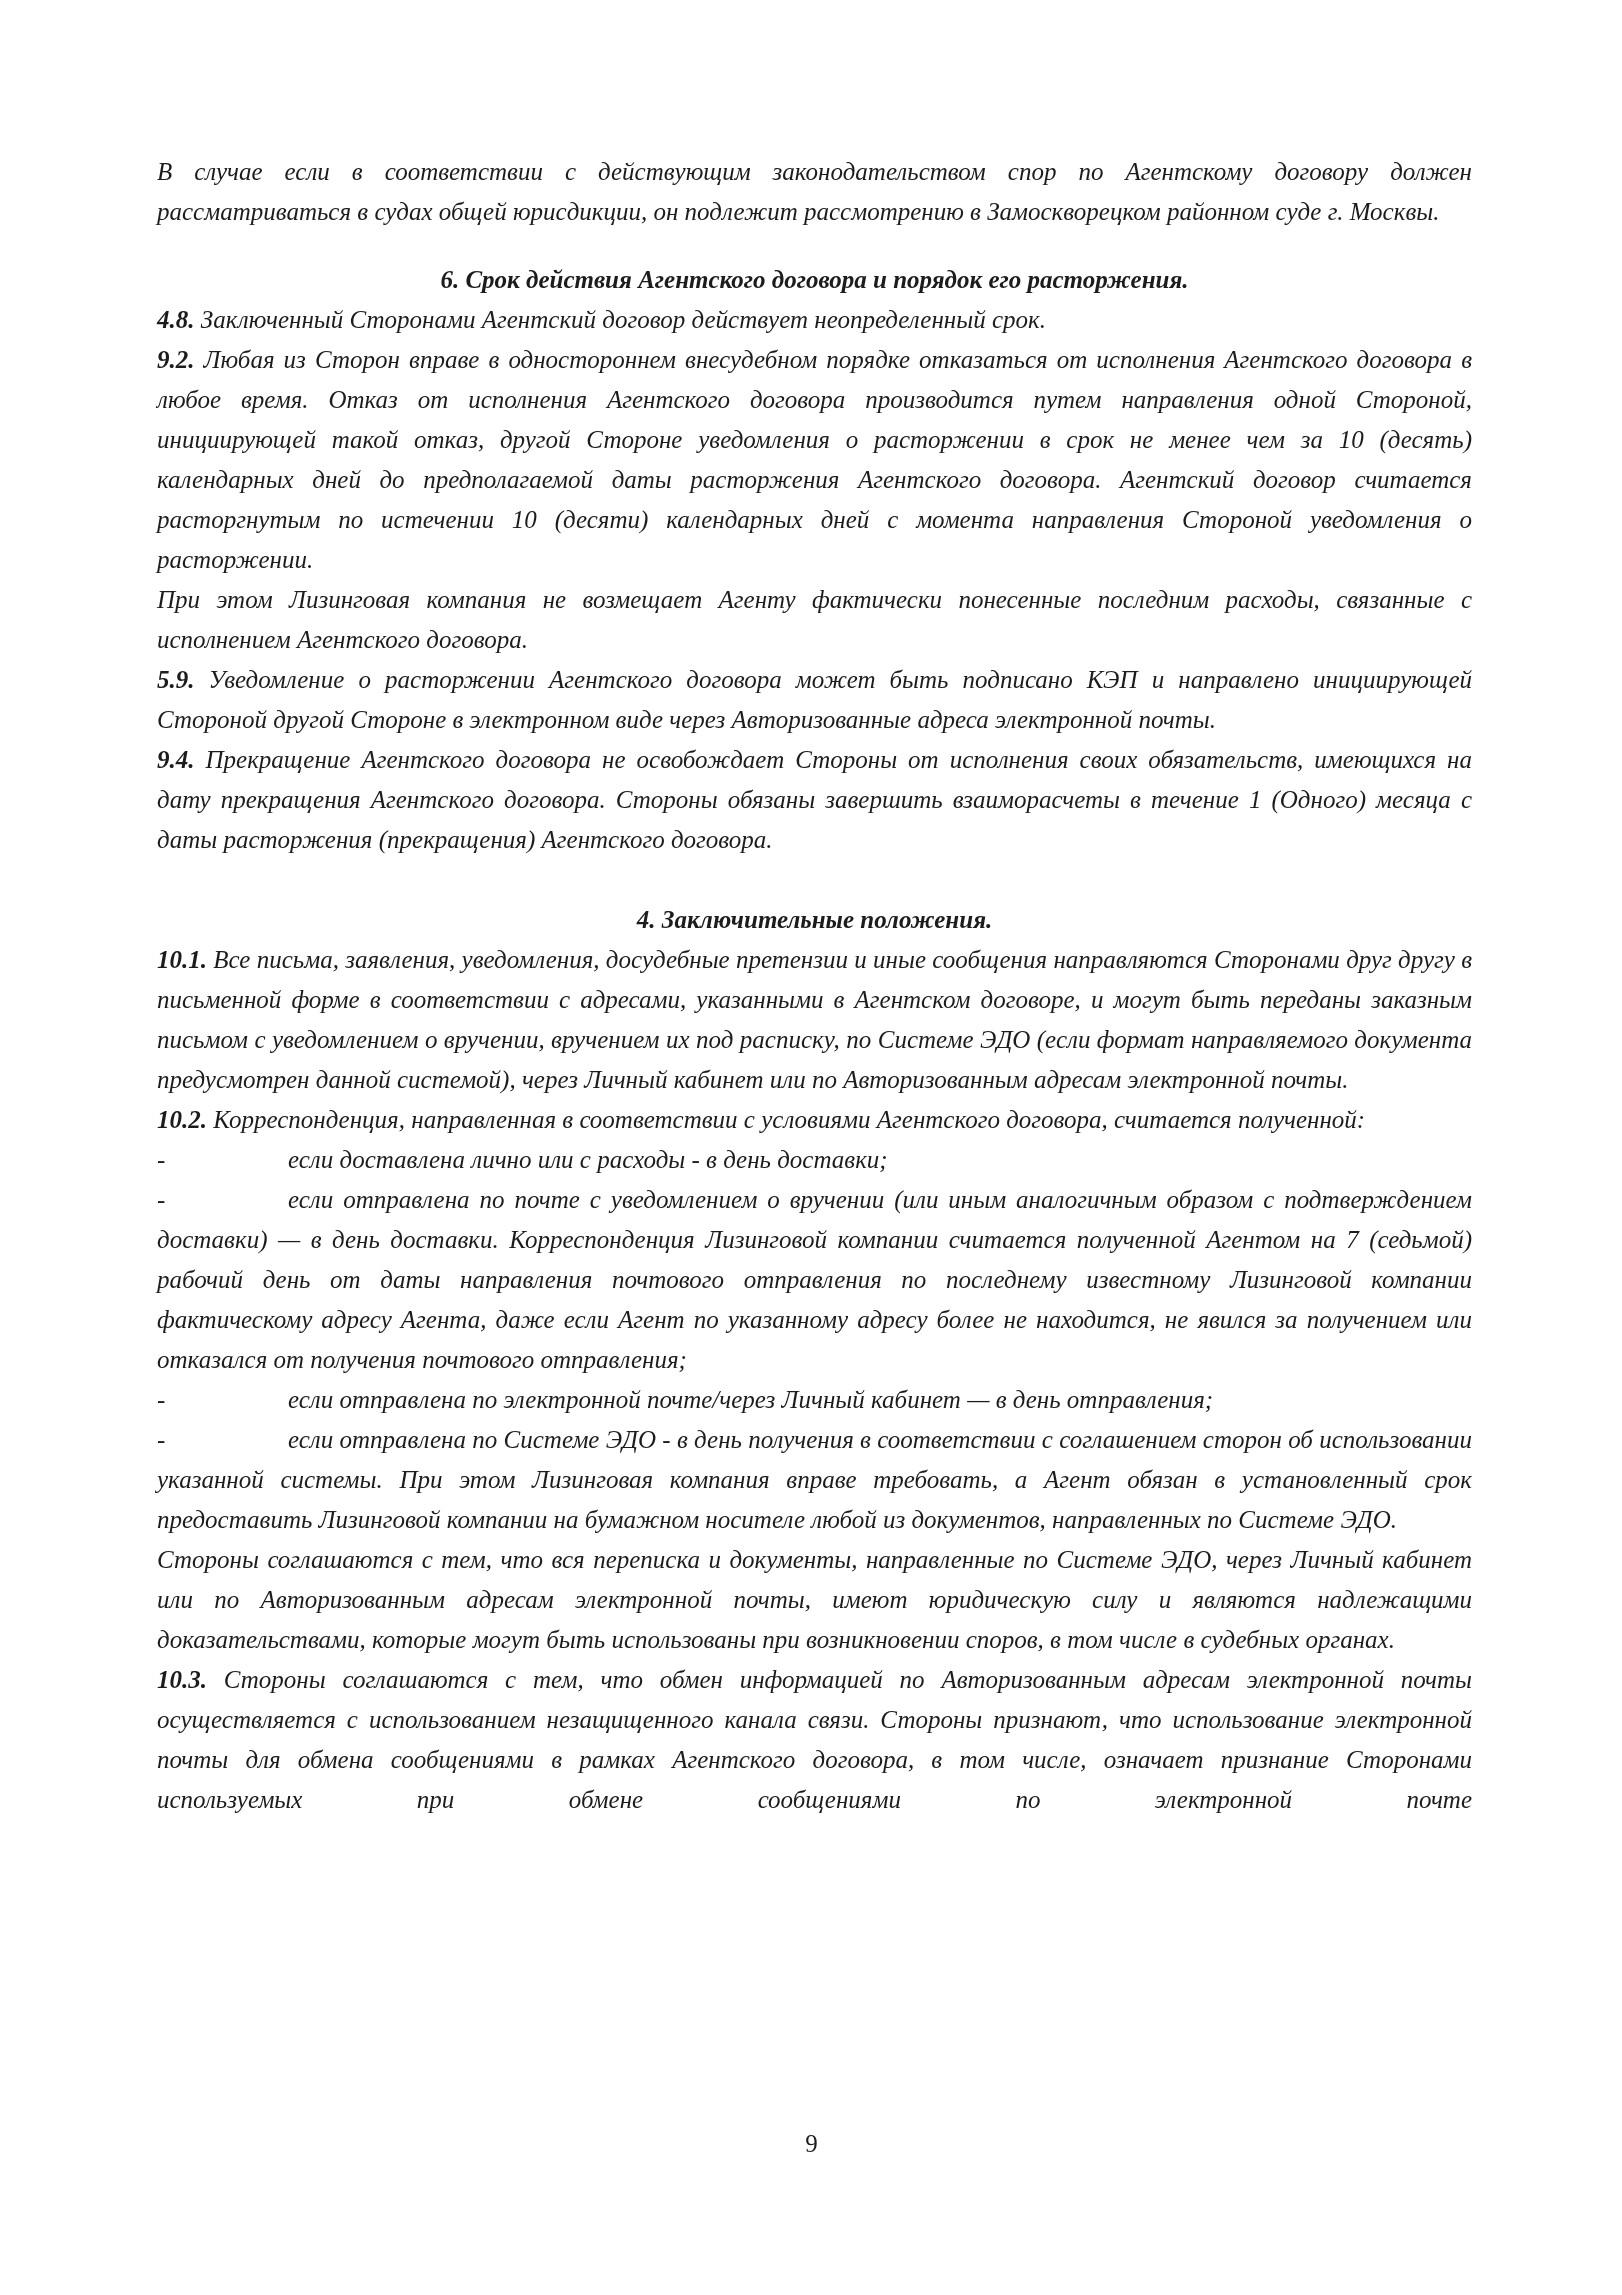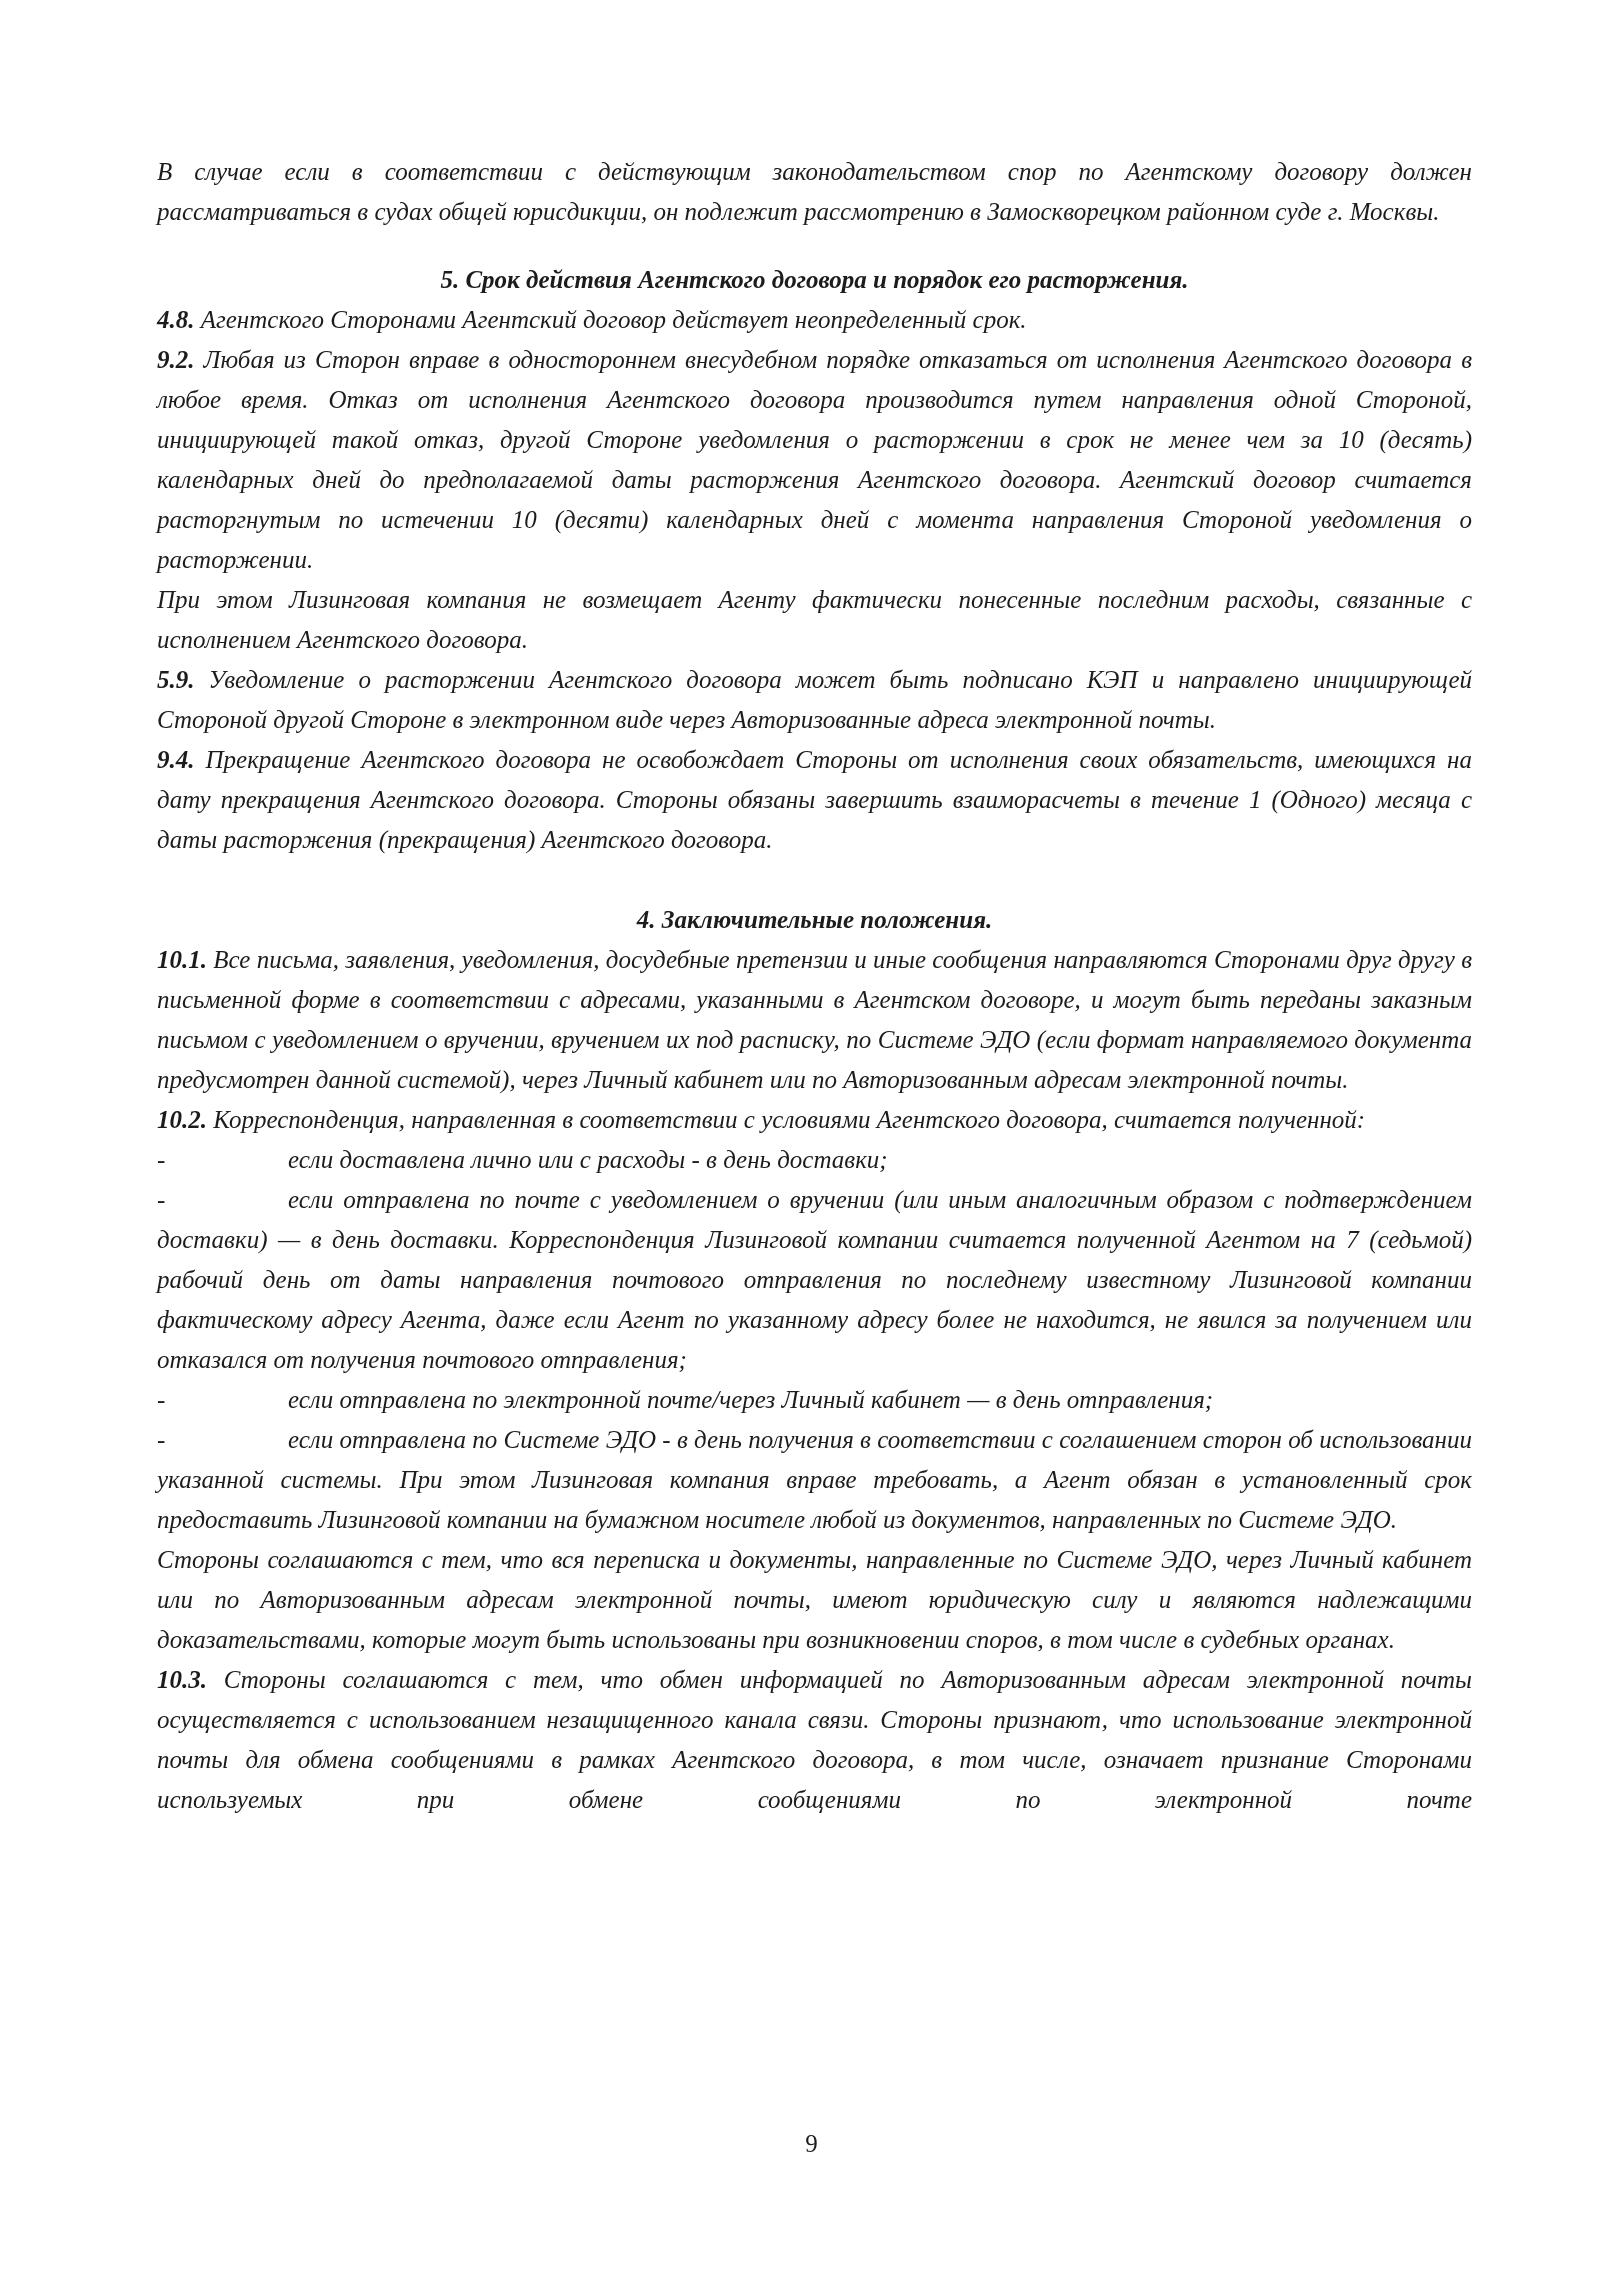--- a/index.html
+++ b/index.html
@@ -38,23 +38,23 @@
     .h9 { margin-top: 28px; margin-bottom: 0; }
     .h10 { margin-top: 40px; }
   </style>
 </head>
 <body>
 
 <div class="page">
 
   <p>В случае если в соответствии с действующим законодательством спор по Агентскому договору должен рассматриваться в судах общей юрисдикции, он подлежит рассмотрению в Замоскворецком районном суде г. Москвы.</p>
 
-  <p class="heading h9">5. Срок действия Агентского договора и порядок его расторжения.</p>
+  <p class="heading h9">6. Срок действия Агентского договора и порядок его расторжения.</p>
 
-  <p><span class="num">4.8.</span><span> Агентского Сторонами Агентский договор действует неопределенный срок.</span></p>
+  <p><span class="num">4.8.</span><span> Заключенный Сторонами Агентский договор действует неопределенный срок.</span></p>
 
   <p><span class="num">9.2.</span><span> Любая из Сторон вправе в одностороннем внесудебном порядке отказаться от исполнения Агентского договора в любое время. Отказ от исполнения Агентского договора производится путем направления одной Стороной, инициирующей такой отказ, другой Стороне уведомления о расторжении в срок не менее чем за 10 (десять) календарных дней до предполагаемой даты расторжения Агентского договора. Агентский договор считается расторгнутым по истечении 10 (десяти) календарных дней с момента направления Стороной уведомления о расторжении.</span></p>
 
   <p><span>При этом Лизинговая компания не возмещает Агенту фактически понесенные последним расходы, связанные с исполнением Агентского договора.</span></p>
 
   <p><span class="num">5.9.</span><span> Уведомление о расторжении Агентского договора может быть подписано КЭП и направлено инициирующей Стороной другой Стороне в электронном виде через Авторизованные адреса электронной почты.</span></p>
 
   <p><span class="num">9.4.</span><span> Прекращение Агентского договора не освобождает Стороны от исполнения своих обязательств, имеющихся на дату прекращения Агентского договора. Стороны обязаны завершить взаиморасчеты в течение 1 (Одного) месяца с даты расторжения (прекращения) Агентского договора.</span></p>
 
   <p class="heading h10">4. Заключительные положения.</p>

